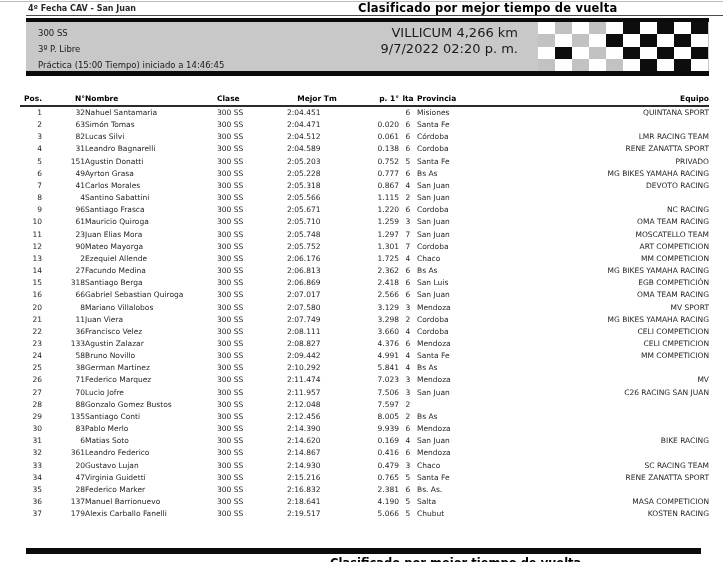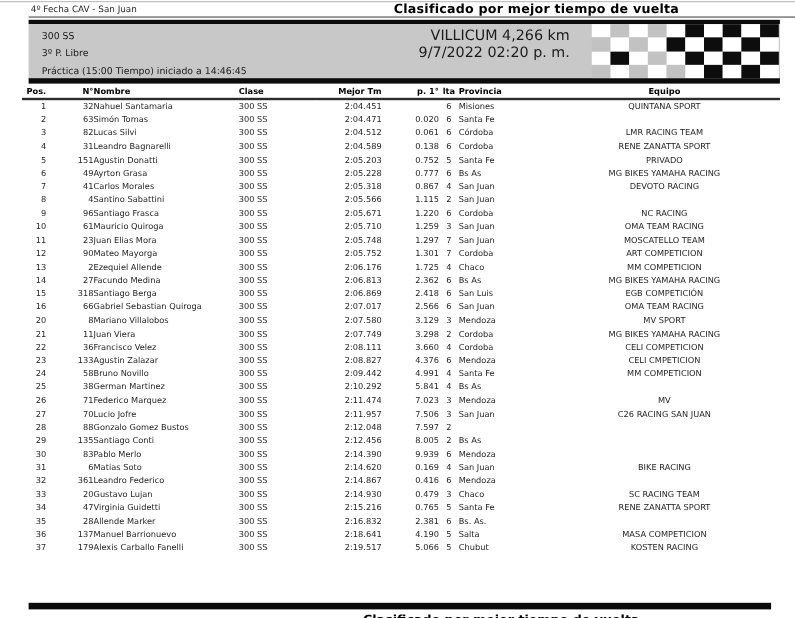--- a/index.html
+++ b/index.html
@@ -1,58 +1,58 @@
 <!DOCTYPE html>
 <html><head>
 <meta charset="utf-8">
 <style>
   html,body{margin:0;padding:0;background:#e9e9e9;}
   .page{
     position:relative;width:723px;height:562px;background:#ffffff;overflow:hidden;
     font-family:"DejaVu Sans","Liberation Sans",sans-serif;color:#1a1a1a;
   }
   .top-edge{position:absolute;left:0;top:1px;width:723px;height:1px;background:#bcbcbc;}
-  .event-title{position:absolute;left:28px;top:4px;font-size:8px;color:#2a2a2a;}
+  .event-title{position:absolute;left:28px;top:4px;font-size:8px;color:#2a2a2a;font-weight:bold;}
   .main-title{position:absolute;left:358px;top:1px;font-size:11.5px;font-weight:bold;color:#000;letter-spacing:.2px;}
   .header-rule{position:absolute;left:26px;top:15px;width:697px;height:1px;background:#4a4a4a;}
 
   .band-wrap{position:absolute;left:26px;top:18px;width:683px;}
   .bar{width:100%;background:#0b0b0b;}
   .bar.top{height:4px;}
   .bar.bottom{height:5px;}
   .band{position:relative;height:49px;background:#c8c8c8;}
   .band-left{position:absolute;left:12px;top:3px;}
   .band-left div{height:16px;line-height:16px;font-size:8.5px;white-space:nowrap;}
   .band-right{position:absolute;right:191px;top:3px;text-align:right;}
   .band-right div{height:16px;line-height:16px;font-size:13px;white-space:nowrap;}
   .flag{position:absolute;right:1px;top:0;width:170px;height:49px;display:grid;
         grid-template-columns:repeat(10,1fr);grid-template-rows:repeat(4,1fr);}
   .flag .c-w{background:#ffffff;}
   .flag .c-g{background:#c2c2c2;}
   .flag .c-b{background:#0d0d0d;}
 
-  table.results{position:absolute;left:20px;top:76px;width:689px;border-collapse:collapse;table-layout:fixed;}
+  table.results{position:absolute;left:20px;top:92px;width:689px;border-collapse:collapse;table-layout:fixed;}
   table.results th{font-size:7.5px;font-weight:bold;color:#000;height:13px;padding:0;
         border-bottom:2px solid #2b2b2b;white-space:nowrap;overflow:hidden;}
   table.results td{font-size:7.5px;height:12.15px;line-height:12.15px;padding:0;
         white-space:nowrap;overflow:hidden;color:#1f1f1f;}
   
   .col-pos{width:22px;} .col-num{width:43px;} .col-name{width:132px;} .col-clase{width:70px;}
   .col-mejor{width:60px;} .col-p1{width:52px;} .col-lta{width:18px;} .col-prov{width:82px;} .col-equipo{width:210px;}
   
   th.a-pos,td.a-pos{text-align:right;padding-right:2px;}
   th.a-num,td.a-num{text-align:right;padding-right:4px;}
   th.a-name,td.a-name{text-align:left;padding-left:12px;}
   th.a-clase,td.a-clase{text-align:left;padding-left:11px;}
   td.a-clase{font-size:6px;color:#3a3a3a;}
-  th.a-mejor,td.a-mejor{text-align:right;padding-right:2px;}
+  th.a-mejor,td.a-mejor{padding-right:2px;}
   th.a-p1,td.a-p1{text-align:right;padding-right:2px;}
   th.a-lta,td.a-lta{text-align:center;padding-right:2px;}
   th.a-prov,td.a-prov{text-align:left;padding-left:8px;}
-  th.a-equipo,td.a-equipo{text-align:center;padding-left:6px;}
+  th.a-equipo,td.a-equipo{text-align:right;padding-left:6px;}
 
   .bottom-bar{position:absolute;left:26px;top:548px;width:675px;height:6px;background:#0b0b0b;}
   .footer-title{position:absolute;left:330px;top:556px;font-size:11.5px;font-weight:bold;color:#000;white-space:nowrap;}
 </style>
 </head>
 <body>
 
 <div class="page">
   <div class="top-edge"></div>
   <span class="event-title">4º Fecha CAV - San Juan</span>
@@ -480,21 +480,21 @@
           <td class="a-clase">300 SS</td>
           <td class="a-mejor">2:15.216</td>
           <td class="a-p1">0.765</td>
           <td class="a-lta">5</td>
           <td class="a-prov">Santa Fe</td>
           <td class="a-equipo">RENE ZANATTA SPORT</td>
         </tr>
         <tr>
           <td class="a-pos">35</td>
           <td class="a-num">28</td>
-          <td class="a-name">Allende Marker</td>
+          <td class="a-name">Federico Marker</td>
           <td class="a-clase">300 SS</td>
           <td class="a-mejor">2:16.832</td>
           <td class="a-p1">2.381</td>
           <td class="a-lta">6</td>
           <td class="a-prov">Bs. As.</td>
           <td class="a-equipo"></td>
         </tr>
         <tr>
           <td class="a-pos">36</td>
           <td class="a-num">137</td>

